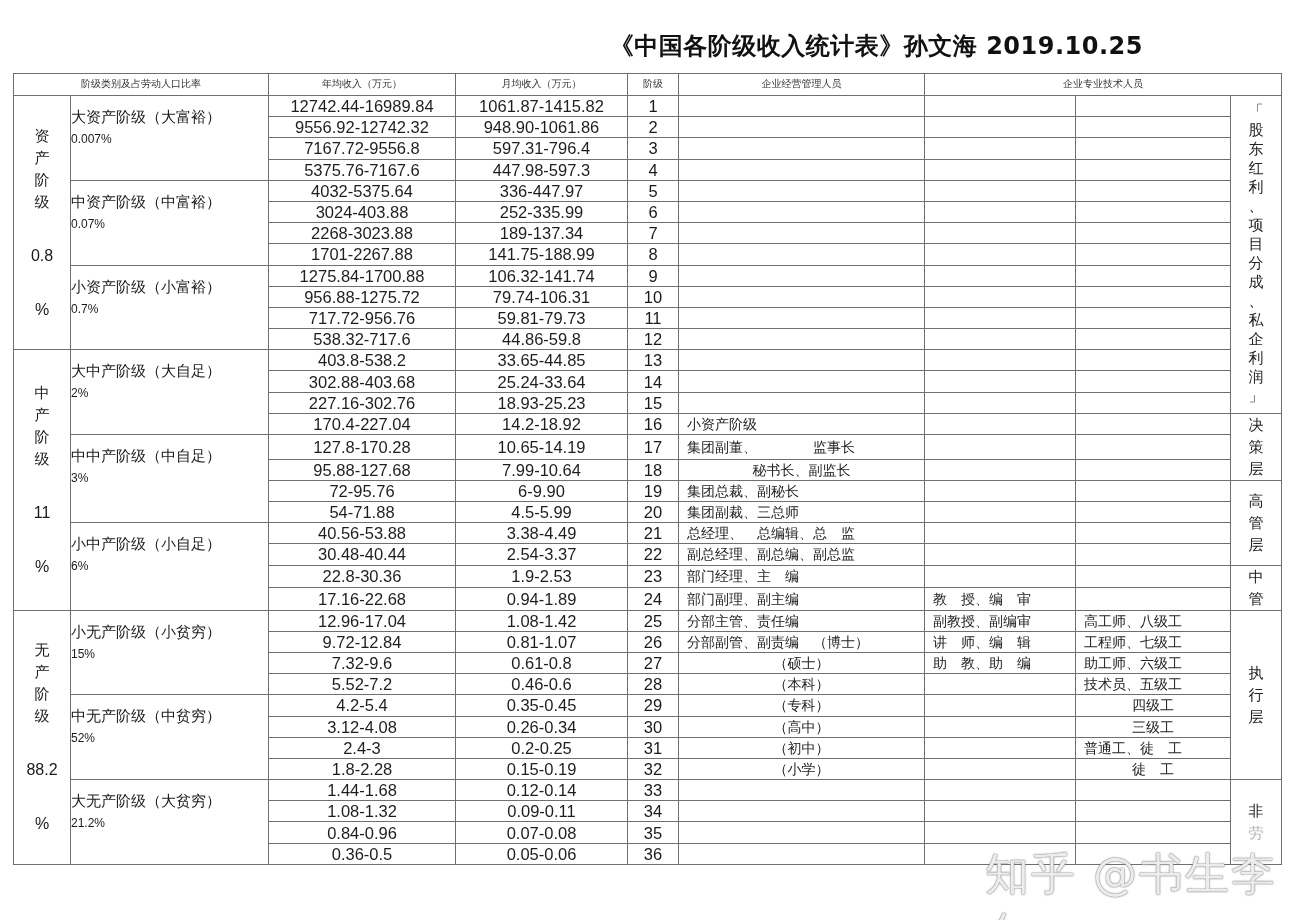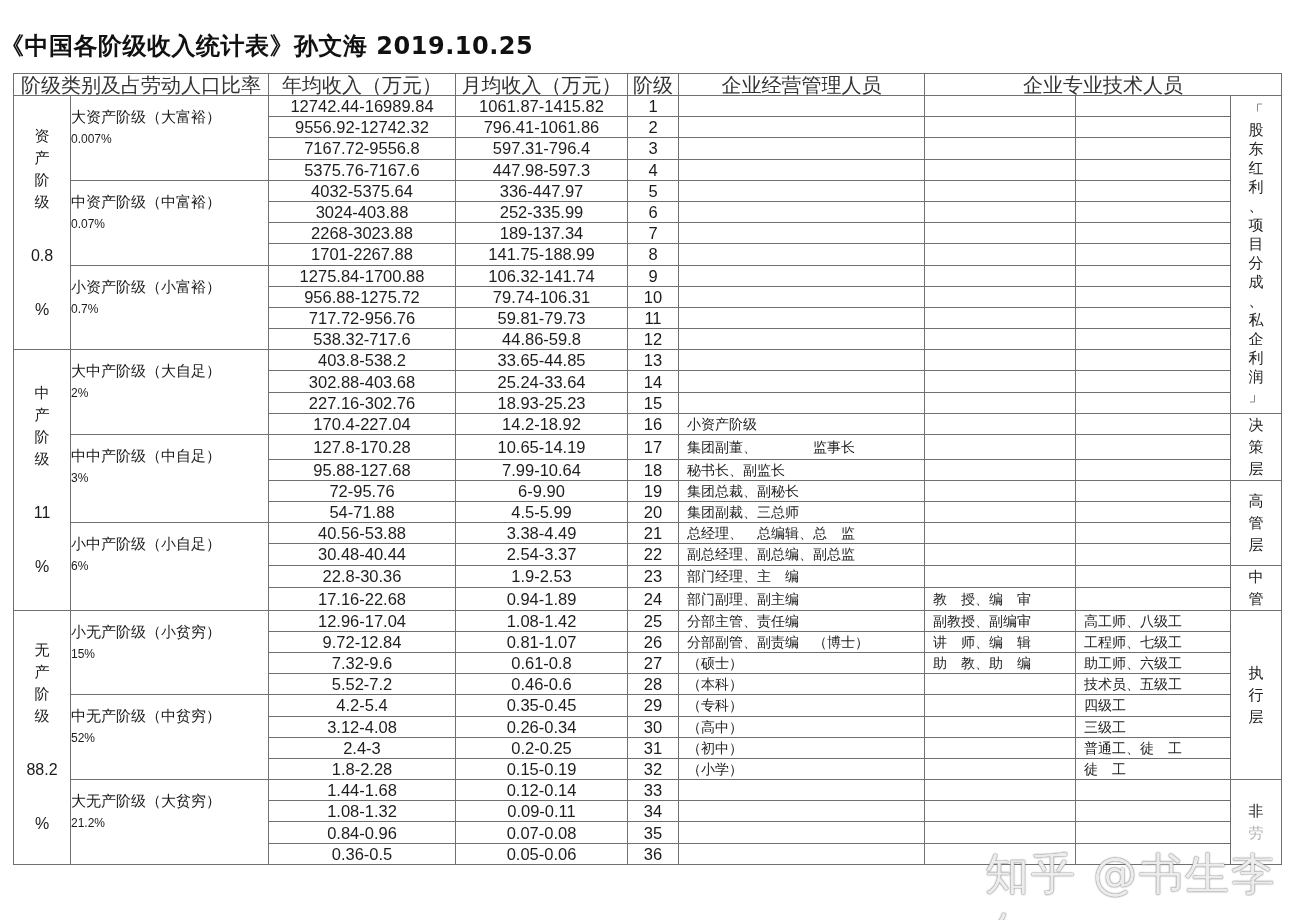--- a/index.html
+++ b/index.html
@@ -1,28 +1,28 @@
 <!DOCTYPE html>
 <html><head>
 <meta charset="utf-8">
 <style>
   html,body{margin:0;padding:0;background:#ffffff;}
   body{width:1296px;height:920px;position:relative;overflow:hidden;font-family:"DejaVu Sans","Liberation Sans",sans-serif;color:#1a1a1a;}
-  .title{position:absolute;left:0;top:30px;width:1143px;text-align:left;font-size:24px;font-weight:bold;letter-spacing:0.5px;color:#111;}
+  .title{position:absolute;left:0;top:30px;width:1143px;text-align:right;font-size:24px;font-weight:bold;letter-spacing:0.5px;color:#111;}
   table.grid{position:absolute;left:13px;top:73px;border-collapse:collapse;table-layout:fixed;width:1268px;}
   table.grid td, table.grid th{border:1.5px solid #6f6f6f;padding:0;height:20.2px;line-height:20px;font-weight:normal;overflow:hidden;white-space:nowrap;}
-  table.grid th{height:21px;font-size:20px;color:#333;font-family:Liberation Serif, serif;}
+  table.grid th{height:21px;font-size:10px;color:#333;font-family:Liberation Mono, monospace;}
   .num{text-align:center;font-size:16.5px;font-family:"Liberation Sans","DejaVu Sans",sans-serif;color:#1e1e1e;}
   .lvl{text-align:center;font-size:16.5px;font-family:"Liberation Sans",sans-serif;}
   .major{text-align:center;vertical-align:middle;white-space:normal !important;font-size:15px;line-height:22px !important;font-family:"DejaVu Serif","Liberation Serif",serif;}
   .major .pct{font-family:"Liberation Sans",sans-serif;font-size:16px;margin-top:32px;}
   .sub{text-align:left;vertical-align:top;font-size:15px;font-family:"DejaVu Serif","Liberation Serif",serif;line-height:22px !important;padding-top:10px !important;}
   .sub .pct{display:block;font-family:"Liberation Sans",sans-serif;font-size:12px;}
   .txt{font-size:14px;font-family:"DejaVu Serif","Liberation Serif",serif;color:#222;padding:0 8px !important;}
-  .right{text-align:left;}
+  .right{text-align:center;}
   .layer{text-align:center;vertical-align:middle;white-space:normal !important;font-size:15px;line-height:22px !important;font-family:"DejaVu Serif","Liberation Serif",serif;color:#222;}
   .layer .v{display:block;}
   .watermark{position:absolute;left:985px;top:845px;font-size:44px;color:rgba(255,255,255,0.85);text-shadow:0 0 2px #888,0 0 1px #555;letter-spacing:2px;font-family:"DejaVu Sans",sans-serif;}
 </style>
 </head>
 <body>
 
 <div class="title">《中国各阶级收入统计表》孙文海 2019.10.25</div>
 
 <table class="grid">
@@ -78,21 +78,21 @@
           <span class="v" style="line-height: 19px;">、</span>
           <span class="v" style="line-height: 19px;">私</span>
           <span class="v" style="line-height: 19px;">企</span>
           <span class="v" style="line-height: 19px;">利</span>
           <span class="v" style="line-height: 19px;">润</span>
           <span class="v" style="line-height: 19px;">」</span>
         </td>
       </tr>
       <tr>
         <td class="num">9556.92-12742.32</td>
-        <td class="num">796.41-1061.86</td>
+        <td class="num">948.90-1061.86</td>
         <td class="lvl">2</td>
         <td class="txt"></td>
         <td class="txt"></td>
         <td class="txt"></td>
       </tr>
       <tr>
         <td class="num">7167.72-9556.8</td>
         <td class="num">597.31-796.4</td>
         <td class="lvl">3</td>
         <td class="txt"></td>

